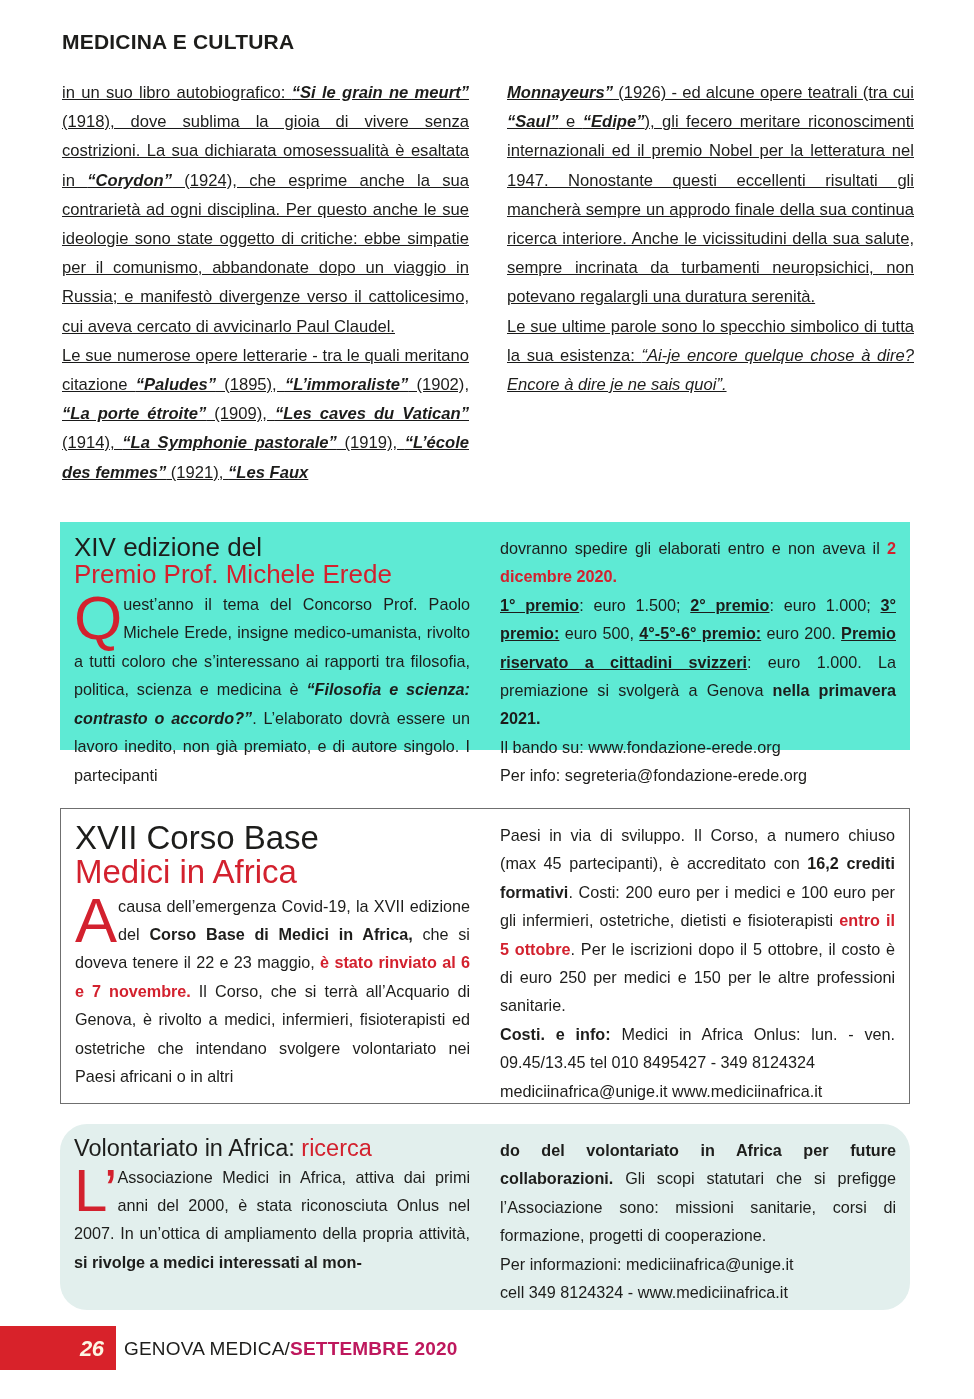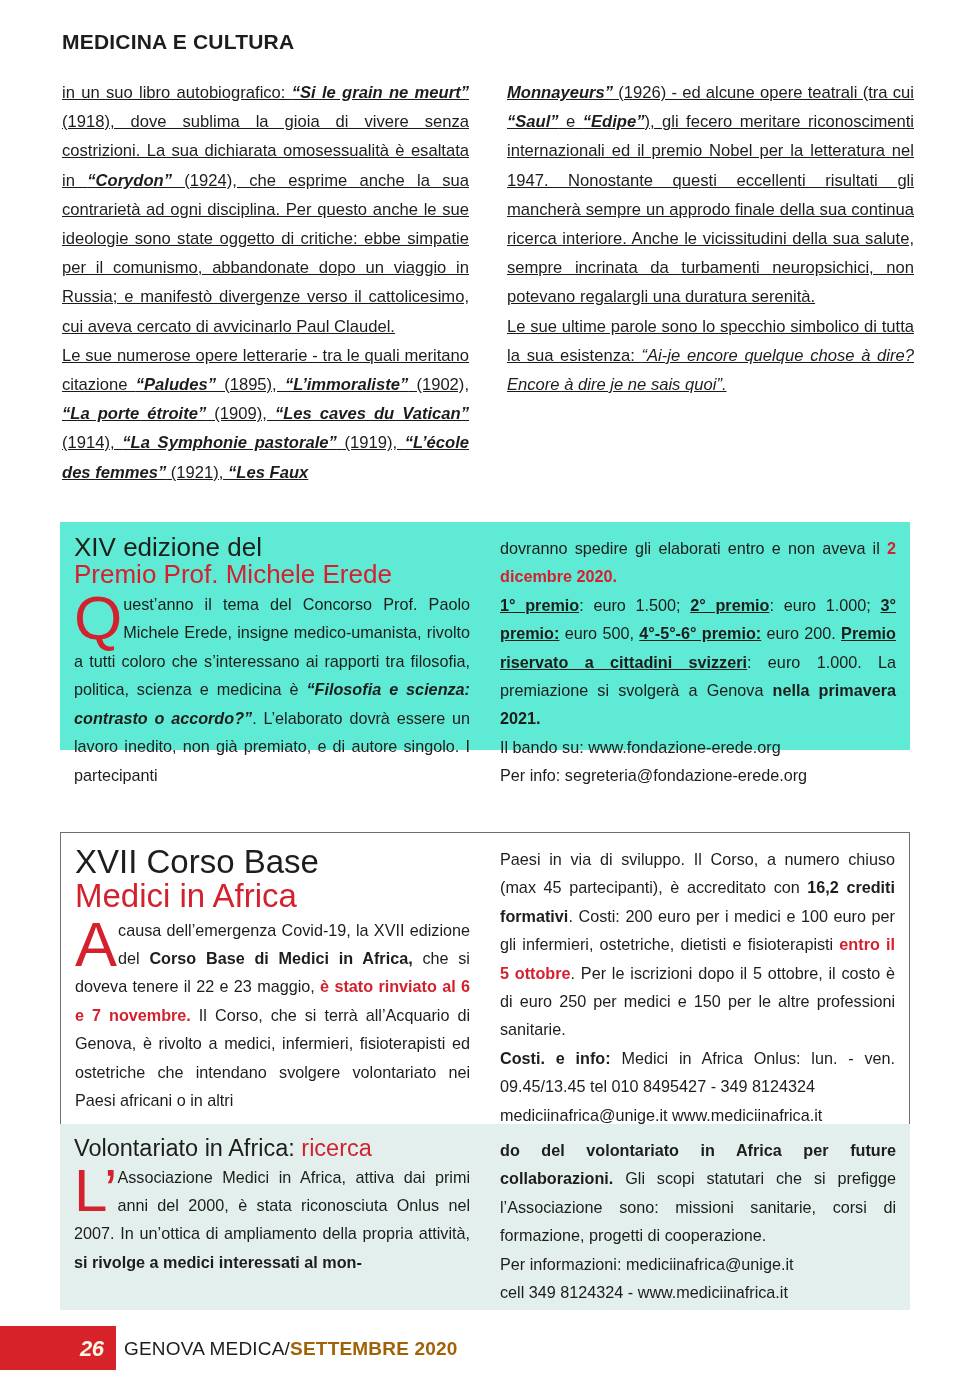--- a/index.html
+++ b/index.html
@@ -102,29 +102,29 @@
     height: 228px;
   }
   .box-yellow .hl .l1 { font-size: 26px; }
   .box-yellow .hl .l2 { font-size: 26px; }
 
   .box-white {
     background: #ffffff;
     border: 1.4px solid #6f6f6f;
     top: 808px;
     height: 296px;
-    margin-top: 24px;
   }
   .box-white .hl .l1 { font-size: 33px; }
   .box-white .hl .l2 { font-size: 33px; }
 
   .box-teal {
     background: #e2efed;
     top: 1124px;
     height: 186px;
+    border-radius: 27px;
   }
   .box-teal .hl {
     font-size: 0;
     line-height: 1.05;
   }
   .box-teal .hl .l1,
   .box-teal .hl .l2 { font-size: 23.5px; }
   .box-teal .hl .seg { font-size: 23.5px; }
 
   
@@ -167,21 +167,21 @@
   }
   .footer-text {
     position: absolute;
     left: 124px;
     top: 1338px;
     font-size: 19px;
     color: #1d1d1b;
     letter-spacing: 0.2px;
   }
   .footer-text .mag { color: #1d1d1b; }
-  .footer-text .mon { color: #a16207; font-weight: bold; }
+  .footer-text .mon { color: #be185d; font-weight: bold; }
 </style>
 </head>
 <body>
 
 <div class="page-head">MEDICINA E CULTURA</div>
 
 <div class="article">
 
   <div class="col">
     <p><span>in   un suo libro autobiografico: </span><span class="it">“Si le grain ne meurt”</span><span> (1918), dove sublima la gioia di vivere senza costrizioni. La sua dichiarata omosessualità è esaltata in </span><span class="it">“Corydon”</span><span> (1924), che esprime anche la sua contrarietà ad ogni disciplina. Per questo anche le sue ideologie sono state oggetto di critiche: ebbe simpatie per il comunismo, abbandonate dopo un viaggio in Russia; e manifestò divergenze verso il cattolicesimo, cui aveva cercato di avvicinarlo Paul Claudel.</span></p>

